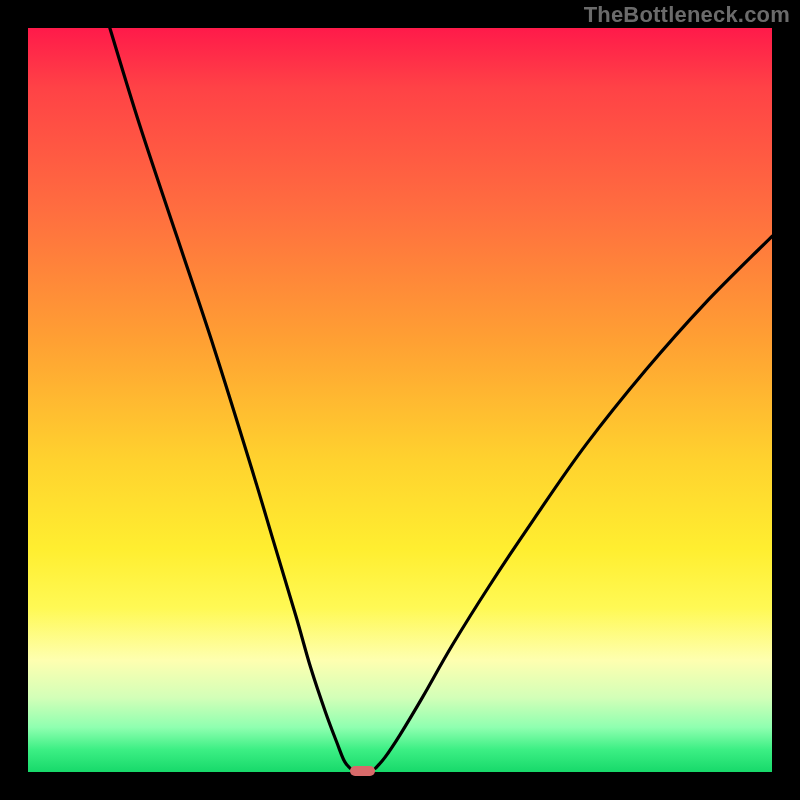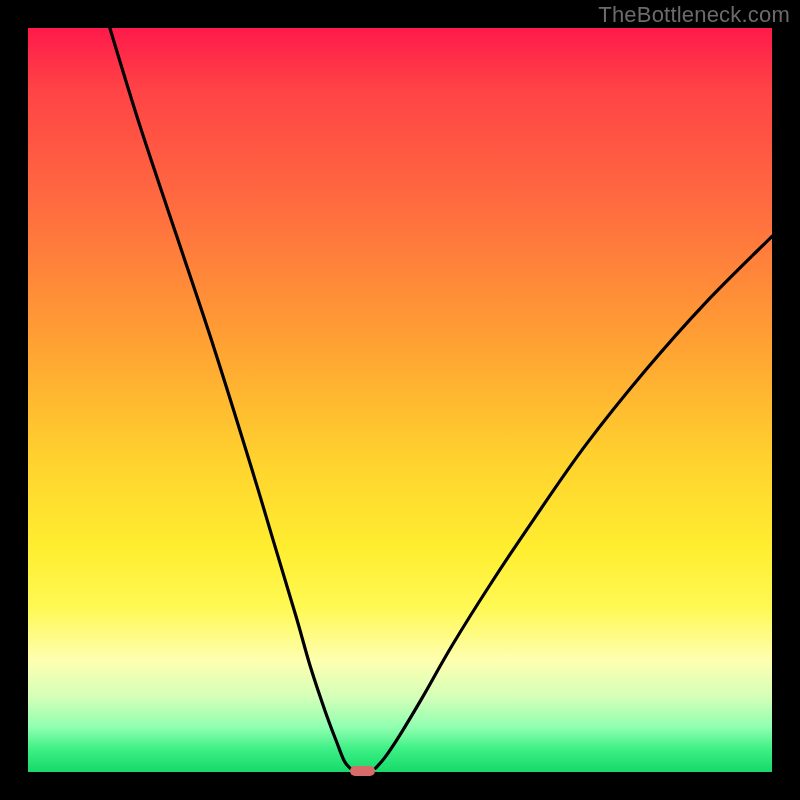--- a/index.html
+++ b/index.html
@@ -41,21 +41,21 @@
       #3cef84 97%,
       #17d96a 100%
     );
   }
   .watermark {
     position: absolute;
     top: 2px;
     right: 10px;
     color: #6b6b6b;
     font-size: 22px;
-    font-weight: 400;
+    font-weight: 700;
     letter-spacing: 0.2px;
     user-select: none;
   }
   svg.curve {
     position: absolute;
     top: 0;
     left: 0;
     width: 744px;
     height: 744px;
     overflow: visible;

